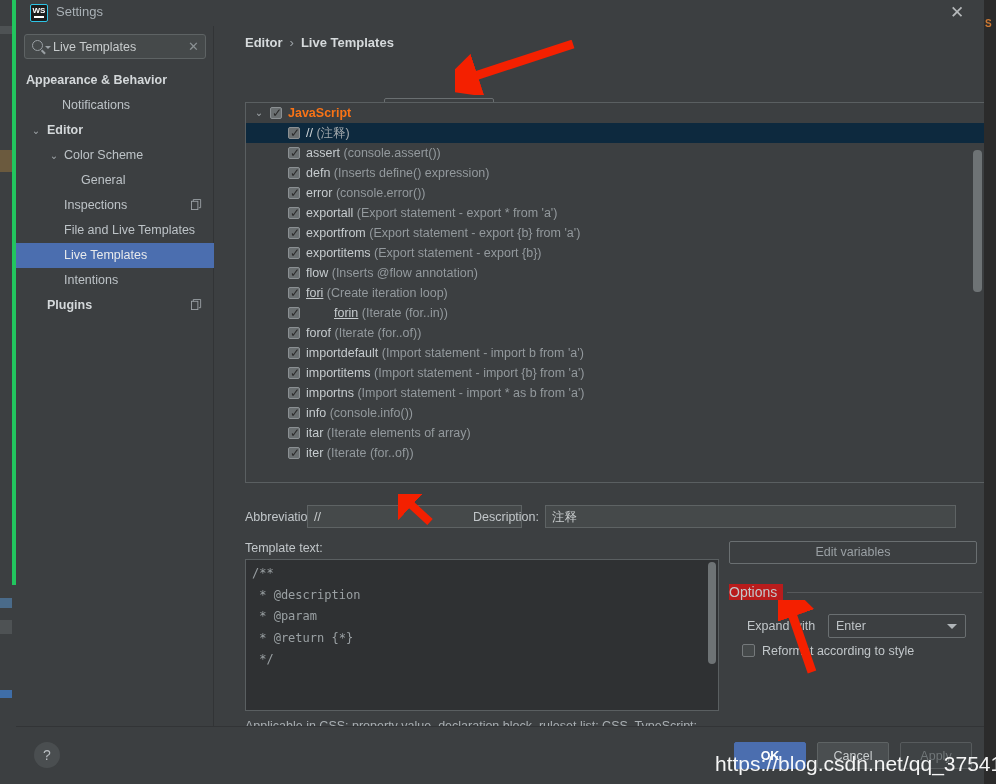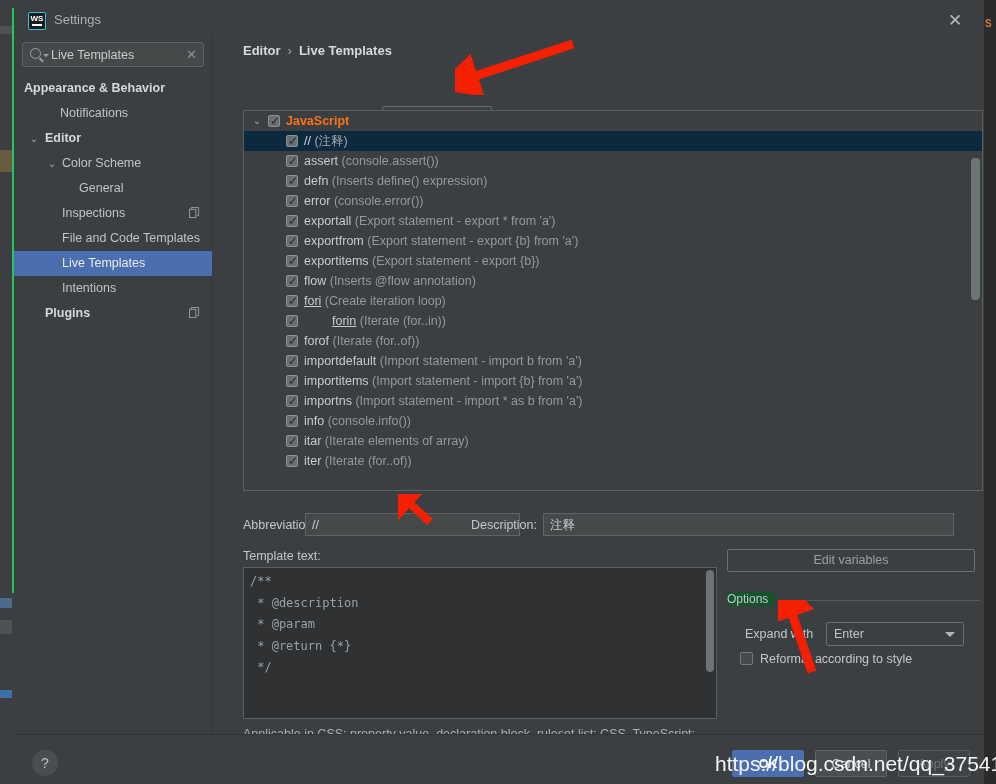--- a/index.html
+++ b/index.html
@@ -15,22 +15,22 @@
   .ide-strip { position: absolute; left: 0; top: 0; width: 12px; height: 784px; background: #3c3f41; }
   .ide-strip .edge { position: absolute; left: 0; width: 12px; background: #313335; }
   .ide-s1 { top: 26px; height: 8px; background:#4e5254 !important; }
   .ide-s2 { top: 150px; height: 22px; background:#6b5a3e !important; }
   .ide-s3 { top: 598px; height: 10px; background:#4a6b8a !important; }
   .ide-s4 { top: 620px; height: 14px; background:#4e5254 !important; }
   .ide-s5 { top: 690px; height: 8px; background:#3f6ea8 !important; }
 
   
   .dialog {
-    position: absolute; left: 12px; top: 8px; width: 972px; height: 585px;
-    background: #3c3f41; border-left: 2px solid #22c55e;
+    position: absolute; left: 12px; top: 0; width: 972px; height: 585px;
+    background: #3c3f41; border-left: 4px solid #22c55e;
   }
 
   
   .titlebar { position: absolute; left:0; top:0; width:972px; height:26px; background:#3c3f41; }
   .ws-logo {
     position:absolute; left:14px; top:4px; width:18px; height:18px;
     background:#1c1c1c; border:1px solid #2ec4e6; border-radius:2px;
     color:#fff; font-size:8px; font-weight:bold; text-align:center; line-height:9px;
     font-family:"Liberation Sans", sans-serif; padding-top:1px;
   }
@@ -116,21 +116,21 @@
   .tmpl-wrap { position:absolute; left:230px; top:533px; width:474px; height:152px; background:#2f3133; border:1px solid #5a5f61; }
   .tmpl-code { position:absolute; left:6px; top:3px; font-family:"DejaVu Sans Mono", monospace; font-size:12px; color:#9aa0a3; line-height:21.5px; white-space:pre; }
   .tmpl-scroll { position:absolute; right:2px; top:2px; width:8px; height:102px; background:#6e7375; border-radius:4px; }
 
   .btn-outline {
     position:absolute; background:#3c3f41; border:1px solid #6a6f71; border-radius:2px;
     font-size:12.5px; color:#9aa0a4; text-align:center; cursor:pointer;
   }
 
   .optgroup { position:absolute; left:713px; top:558px; width:253px; }
-  .optgroup .ot { position:absolute; left:0; top:0; font-size:12px; color:#c2c7ca; background:#14532d; padding-right:6px; }
+  .optgroup .ot { position:absolute; left:0; top:0; font-size:14px; color:#c2c7ca; background:#b91c1c; padding-right:6px; }
   .optgroup .oline { position:absolute; left:58px; top:8px; right:0; height:1px; background:#56595b; }
 
   .chk { position:absolute; width:13px; height:13px; background:#45494a; border:1px solid #75797b; border-radius:2px; }
 
   .hintline { position:absolute; left:230px; top:693px; font-size:12.5px; color:#a8aeb2; white-space:nowrap; overflow:hidden; width:480px; }
 
   
   .botbar { position:absolute; left:0; top:726px; width:972px; height:58px; background:#3c3f41; border-top:1px solid #323436; }
   .helpbtn {
     position:absolute; left:18px; top:15px; width:26px; height:26px; border-radius:50%;
@@ -201,21 +201,21 @@
             <span class="lbl" style="left: 65px;">General</span>
           </div>
           <div class="tree-row">
             <span class="lbl" style="left: 48px;">Inspections</span>
             <svg class="copyico" viewBox="0 0 12 12">
               <rect x="0.5" y="2.5" width="7" height="9" fill="none" stroke="#9aa0a4"></rect>
               <path d="M2.5 2.5 V0.5 H10.5 V9.5 H8.5" fill="none" stroke="#9aa0a4"></path>
             </svg>
           </div>
           <div class="tree-row">
-            <span class="lbl" style="left: 48px;">File and Code Templates</span>
+            <span class="lbl" style="left: 48px;">File and Live Templates</span>
           </div>
           <div class="tree-row sel">
             <span class="lbl" style="left: 48px;">Live Templates</span>
           </div>
           <div class="tree-row">
             <span class="lbl" style="left: 48px;">Intentions</span>
           </div>
           <div class="tree-row bold">
             <span class="lbl" style="left: 31px;">Plugins</span>
             <svg class="copyico" viewBox="0 0 12 12">

